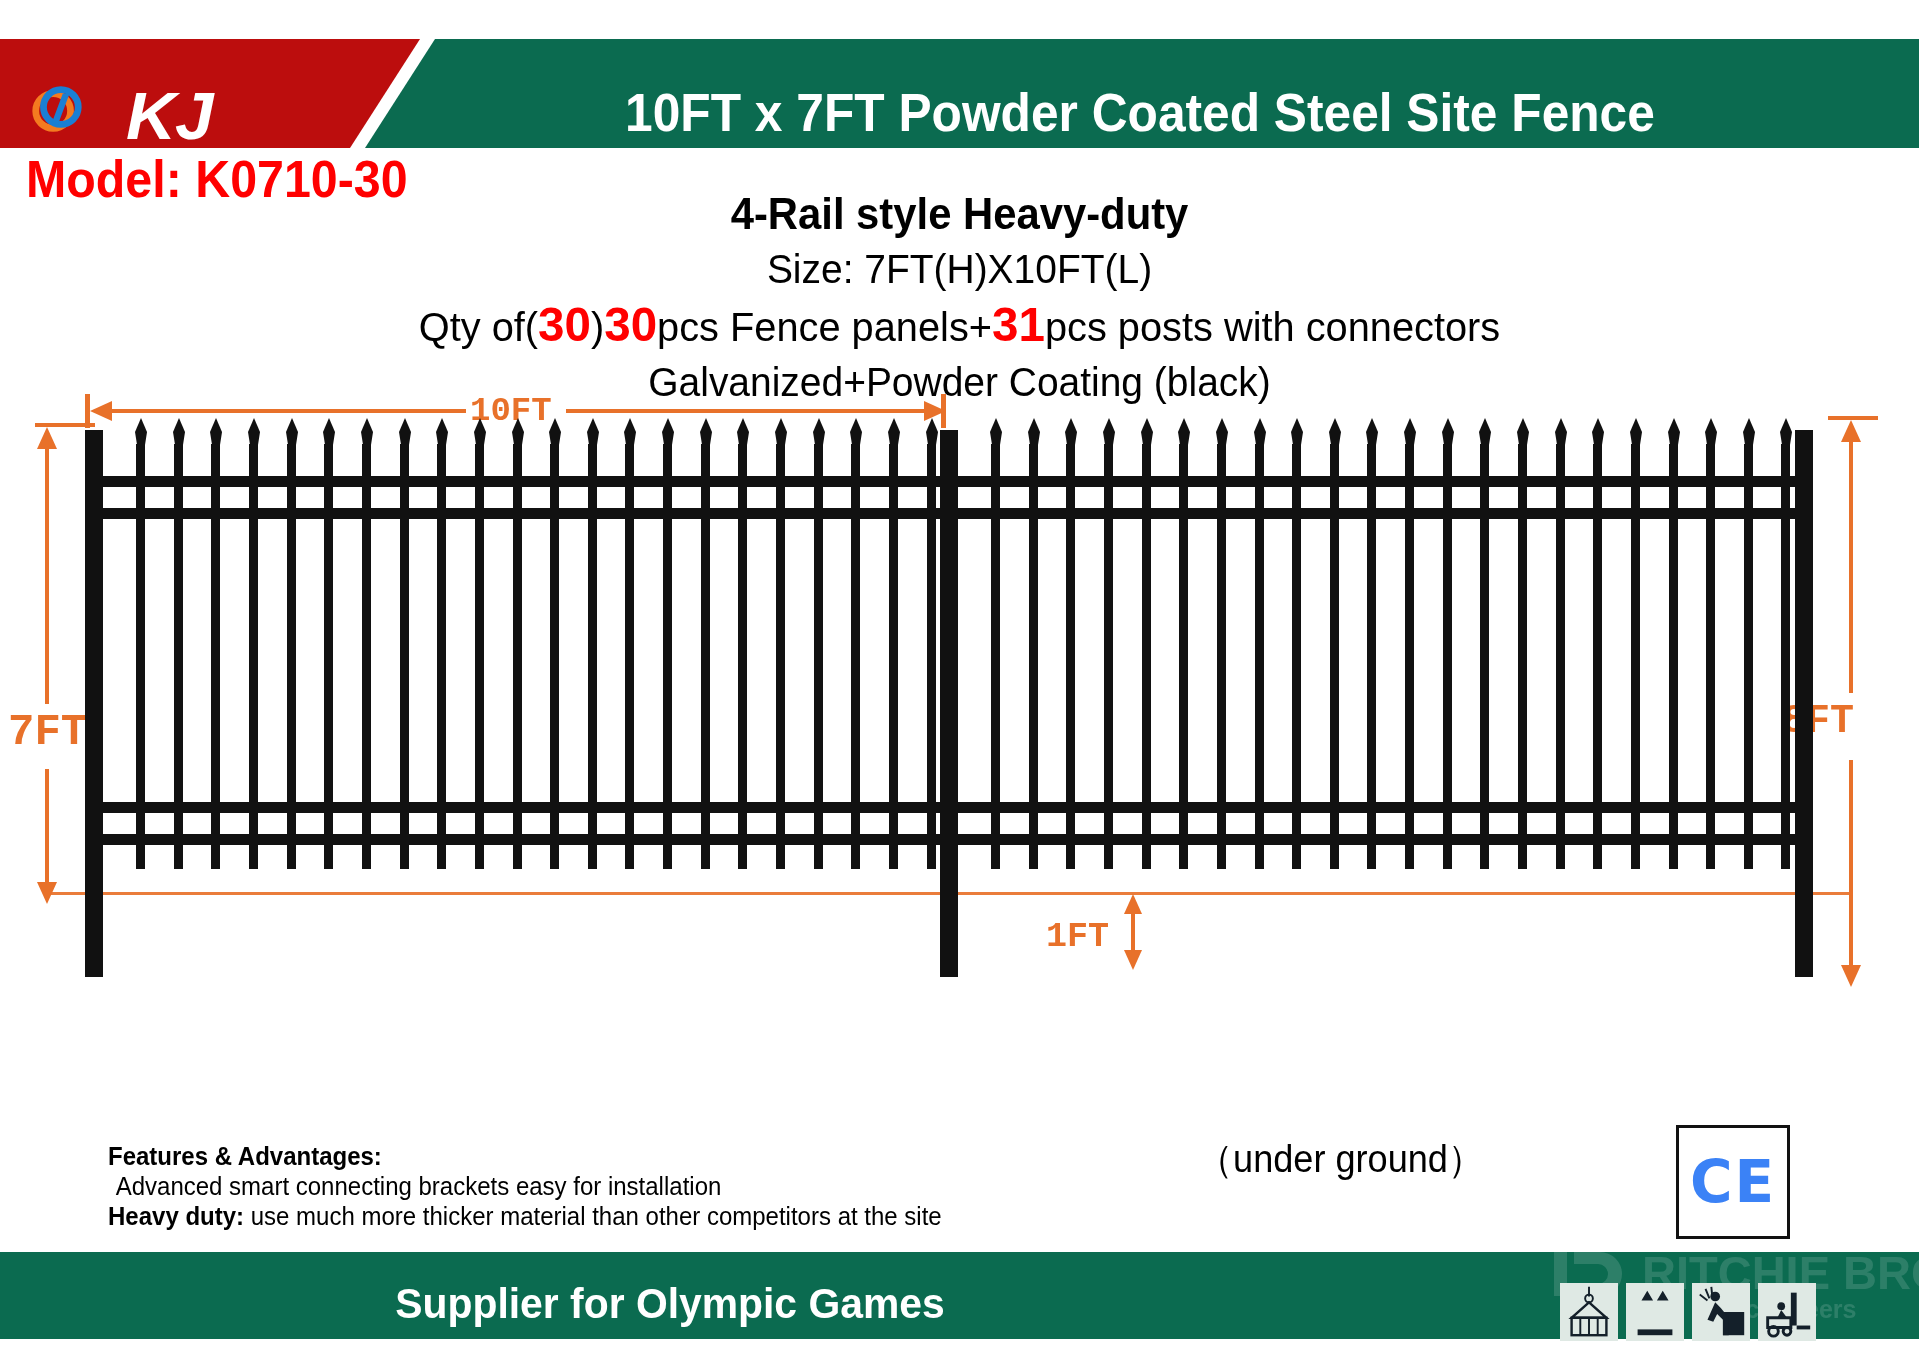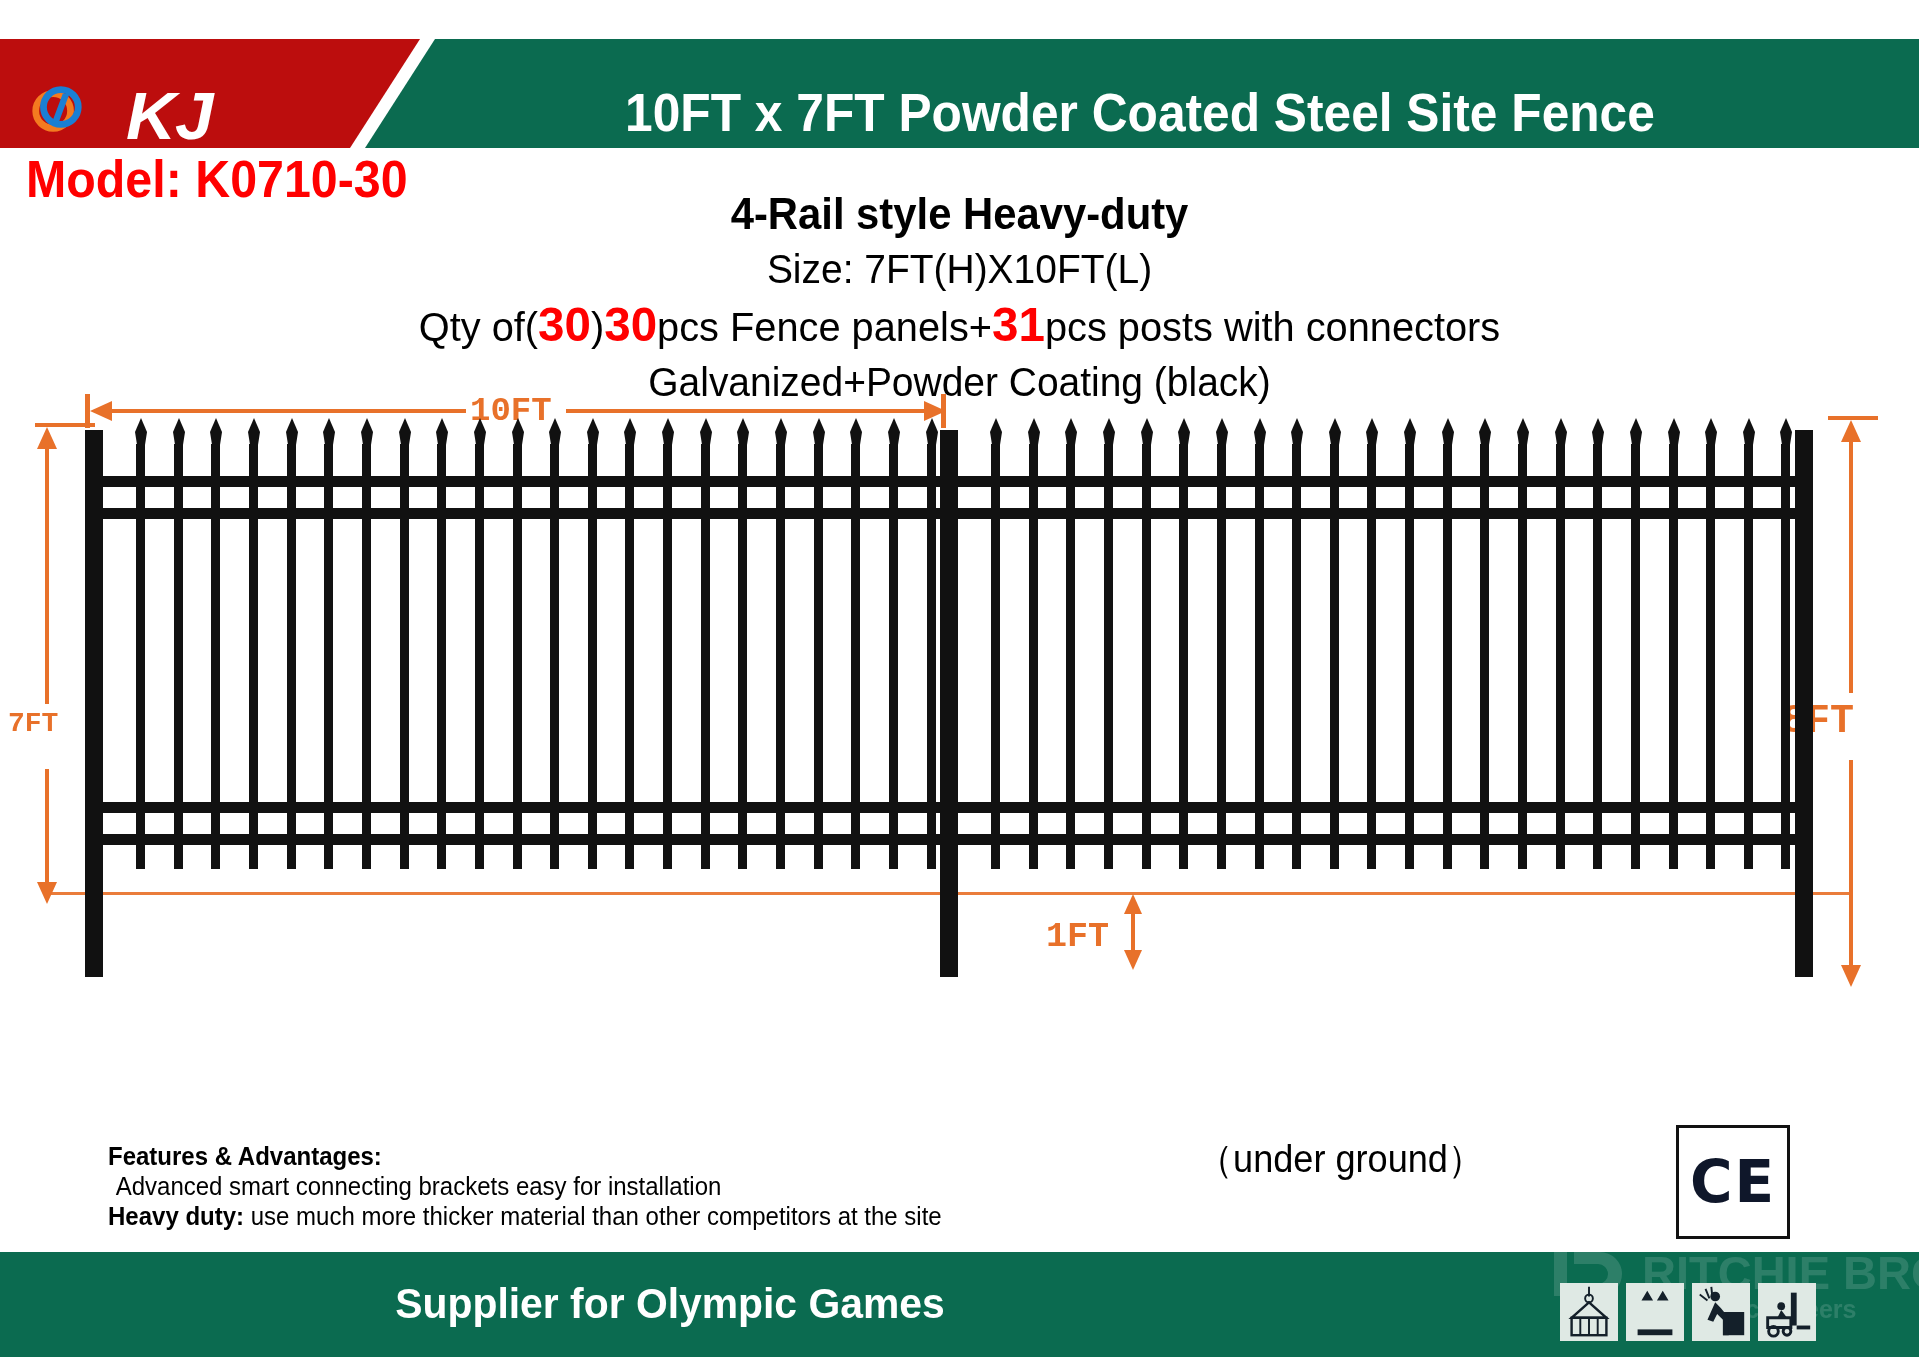--- a/index.html
+++ b/index.html
@@ -53,25 +53,25 @@
   .feat{position:absolute;left:108px;top:1141px;color:#000;font-size:25px;line-height:30px;
         transform:scaleX(0.96);transform-origin:left top;white-space:nowrap;}
   .feat b{font-weight:bold;}
   .underground{position:absolute;left:1197px;top:1140px;color:#000;font-size:38px;
         line-height:1;white-space:nowrap;transform:scaleX(0.95);transform-origin:left top;}
 
   .cebox{position:absolute;left:1676px;top:1125px;width:108px;height:108px;
         border:3px solid #111;background:#fff;}
   .ce-txt{position:absolute;left:0;top:0;width:100%;height:100%;
         display:flex;align-items:center;justify-content:center;
-        font-size:58px;font-weight:bold;color:#0f172a;letter-spacing:2px;
+        font-size:58px;font-weight:bold;color:#3b82f6;letter-spacing:2px;
         font-family:"DejaVu Sans",sans-serif;}
 
   
-  #footer{position:absolute;left:0;top:1252px;width:1919px;height:105px;background:#0b6b50;}
+  #footer{position:absolute;left:0;top:1252px;width:1919px;height:87px;background:#0b6b50;}
   .foot-txt{position:absolute;left:0;top:30px;width:1340px;text-align:center;color:#fff;
         font-size:43px;font-weight:bold;line-height:1;transform:scaleX(0.95);white-space:nowrap;}
   .wm{position:absolute;color:rgba(255,255,255,0.14);font-weight:bold;white-space:nowrap;}
   .pictos{position:absolute;left:1560px;top:1283px;display:flex;gap:8px;}
   .picto{width:58px;height:58px;background:#dfe9e4;display:block;}
 </style>
 </head>
 <body>
 
 <div id="header">
@@ -113,21 +113,21 @@
 
   <div class="orng" style="left:35px;top:31px;width:60px;height:4px;"></div>
   <div class="orng" style="left:45px;top:50px;width:4px;height:262px;"></div>
   <div class="orng" style="left:45px;top:377px;width:4px;height:122px;"></div>
   <svg style="position:absolute;left:37px;top:35px;width:20px;height:22px;">
     <polygon points="10,0 0,22 20,22" fill="#e8712a"></polygon>
     </svg>
   <svg style="position:absolute;left:37px;top:490px;width:20px;height:22px;">
     <polygon points="10,22 0,0 20,0" fill="#e8712a"></polygon>
     </svg>
-  <div class="dimlabel" style="left:8px;top:318px;font-size:28px;">7FT</div>
+  <div class="dimlabel" style="left:8px;top:318px;font-size:44px;">7FT</div>
 
   <div class="orng" style="left:1828px;top:24px;width:50px;height:4px;"></div>
   <div class="orng" style="left:1849px;top:43px;width:4px;height:258px;"></div>
   <div class="orng" style="left:1849px;top:368px;width:4px;height:215px;"></div>
   <svg style="position:absolute;left:1841px;top:28px;width:20px;height:22px;">
     <polygon points="10,0 0,22 20,22" fill="#e8712a"></polygon>
     </svg>
   <svg style="position:absolute;left:1841px;top:573px;width:20px;height:22px;">
     <polygon points="10,22 0,0 20,0" fill="#e8712a"></polygon>
     </svg>

